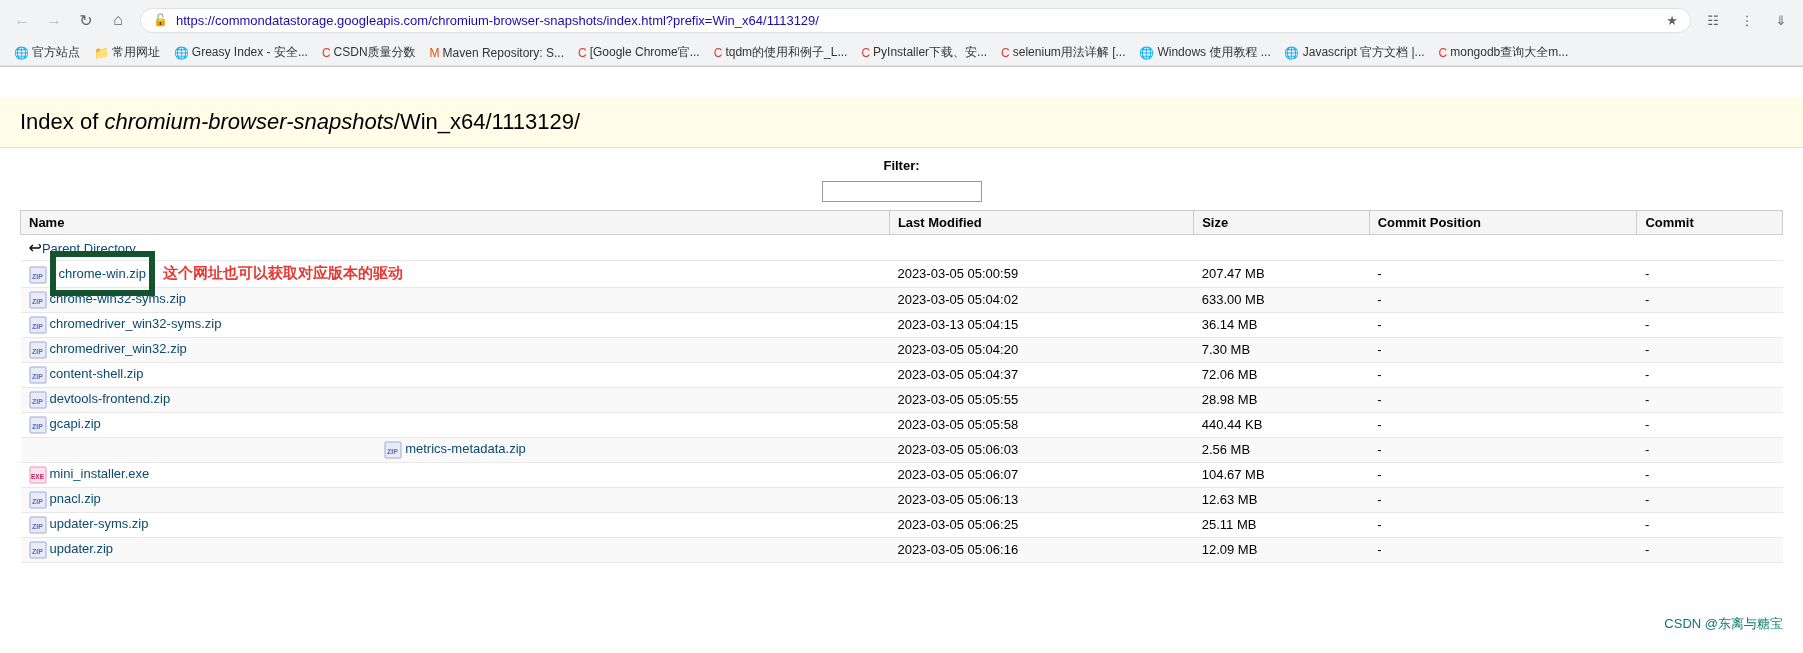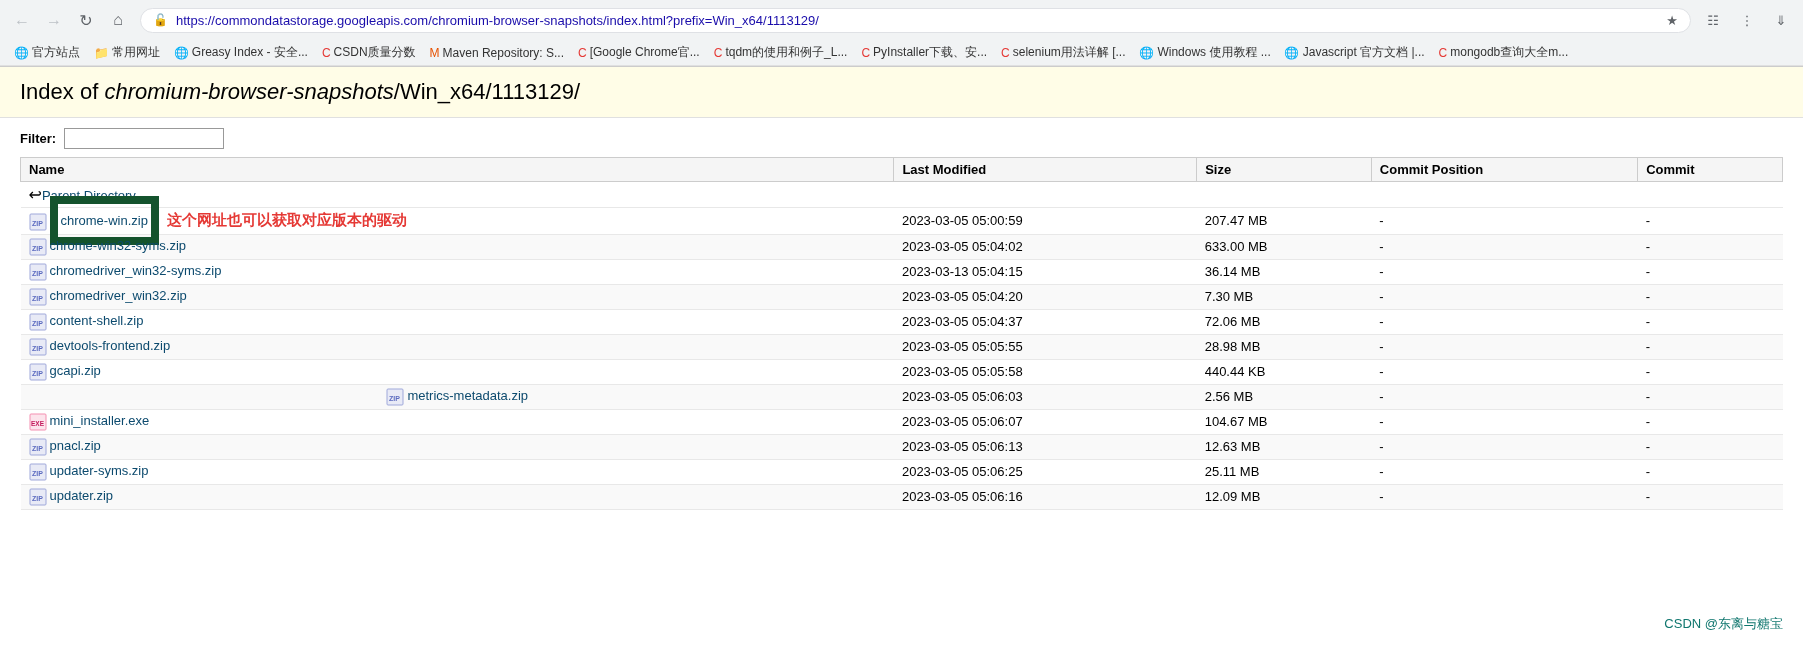--- a/index.html
+++ b/index.html
@@ -17,35 +17,35 @@
     .address-bar-right { display: flex; align-items: center; gap: 6px; color: #5f6368; }
     .toolbar-right { display: flex; align-items: center; gap: 6px; color: #5f6368; }
     .toolbar-icon { width: 28px; height: 28px; display: flex; align-items: center; justify-content: center; border-radius: 50%; cursor: pointer; }
 
     
     .bookmarks-bar { background: #f1f3f4; border-bottom: 1px solid #e0e0e0; padding: 2px 8px; display: flex; align-items: center; gap: 2px; font-size: 12px; overflow: hidden; }
     .bookmark-item { display: flex; align-items: center; gap: 3px; padding: 2px 6px; border-radius: 3px; cursor: pointer; white-space: nowrap; color: #333; text-decoration: none; }
     .bookmark-label { font-size: 12px; }
 
     
-    .page-content { padding: 10px 20px; background: #fff; min-height: 500px; }
+    .page-content { padding: 10px 20px; background: #fff; min-height: 500px; margin-top: 30px; }
     .page-title { font-size: 22px; font-weight: normal; margin-bottom: 10px; padding: 8px 0; background: #fffde7; border-bottom: 1px solid #e0e0e0; margin: -10px -20px 10px -20px; padding: 12px 20px; }
     .page-title em { font-style: italic; }
-    .filter-row { display: flex; align-items: center; gap: 8px; margin-bottom: 8px; }
+    .filter-row { display: flex; align-items: center; gap: 8px; margin-bottom: 8px; flex-direction: column; }
     .filter-label { font-size: 13px; font-weight: bold; }
     .filter-input { border: 1px solid #999; padding: 2px 4px; font-size: 13px; width: 160px; }
 
     
     .file-table { width: 100%; border-collapse: collapse; }
     .file-table th { text-align: left; padding: 4px 8px; border: 1px solid #ccc; background: #f5f5f5; font-weight: bold; font-size: 13px; }
     .file-table td { padding: 3px 8px; border-bottom: 1px solid #e8e8e8; font-size: 13px; vertical-align: middle; }
     .file-table tr.alt td { background: #f9f9f9; }
 
     .file-link { color: #0c4a6e; text-decoration: none; }
-    .file-link.highlighted { border: 8px solid #14532d; padding: 9px 3px; }
+    .file-link.highlighted { border: 6px solid #14532d; padding: 9px 3px; }
 
     .annotation { color: #e53935; font-size: 15px; font-weight: bold; margin-left: 8px; }
 
     
     .csdn-watermark { position: fixed; bottom: 20px; right: 20px; color: #0f766e; font-size: 13px; }
   </style>
 </head>
 <body>
 
 <div class="browser-chrome">

